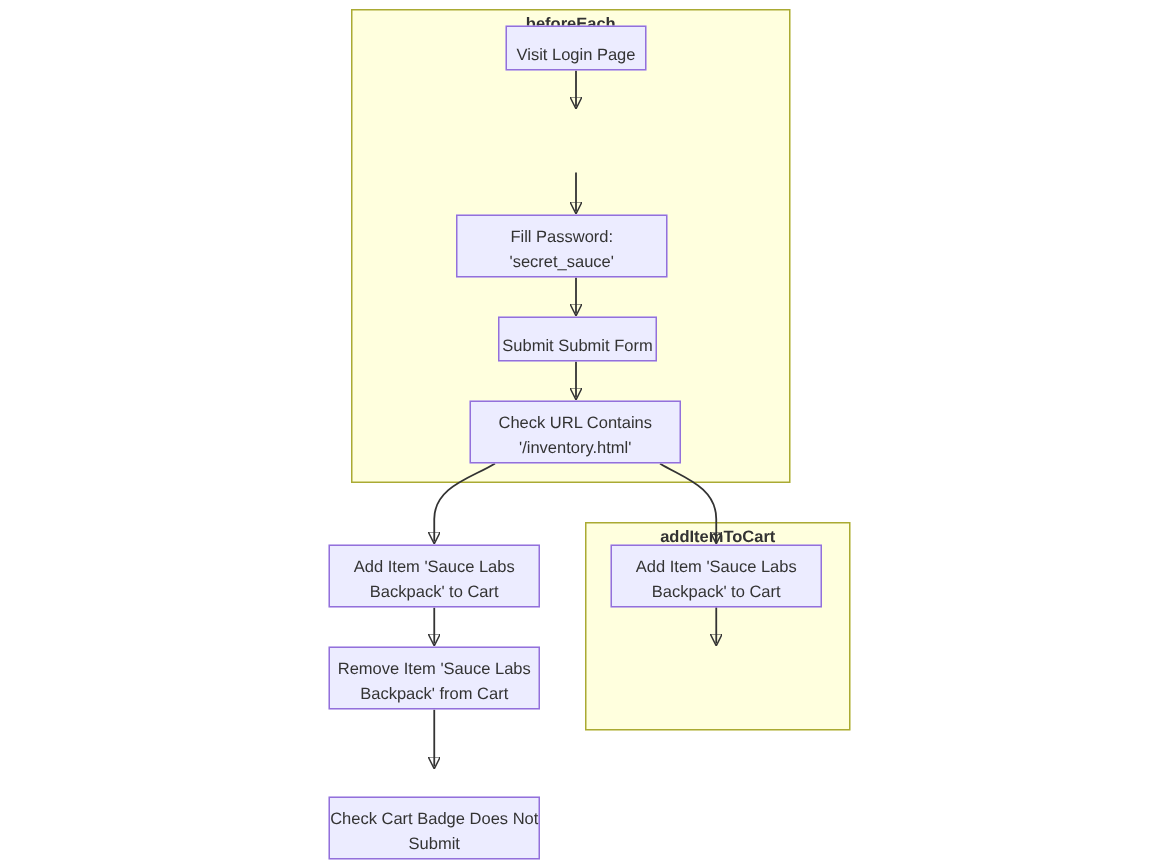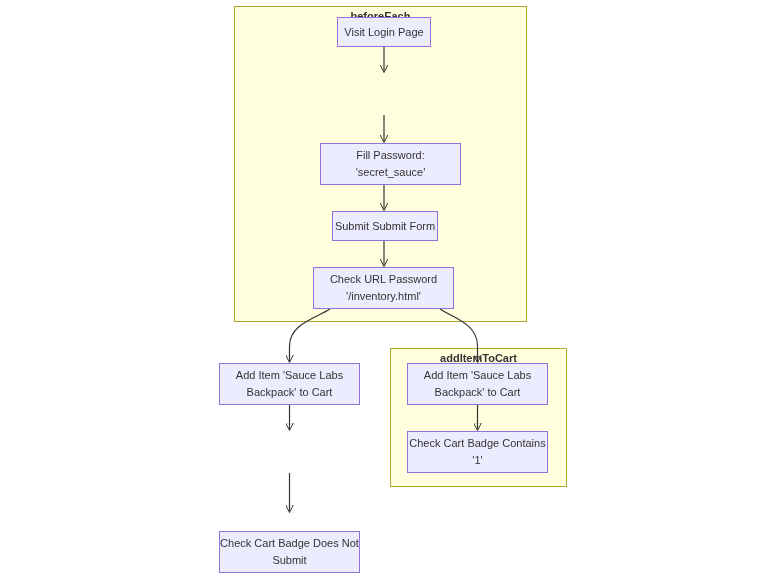--- a/index.html
+++ b/index.html
@@ -59,21 +59,21 @@
   .node {
     position: absolute;
     background: var(--node-fill);
     border: 1px solid var(--node-stroke);
     color: var(--text);
     font-size: 11px;
     line-height: 17px;
     display: flex;
     flex-direction: column;
     align-items: center;
-    justify-content: center;
+    justify-content: flex-end;
     text-align: center;
     z-index: 3;
   }
   .node span { display: block; white-space: nowrap; }
 </style>
 </head>
 <body>
 
 <div class="canvas">
 
@@ -100,44 +100,44 @@
     <path d="M440 309 C454 318 477.5 324 477.5 346 L477.5 361" marker-end="url(#arrow)"></path>
     <path d="M289.5 405 L289.5 429" marker-end="url(#arrow)"></path>
     <path d="M289.5 473 L289.5 511" marker-end="url(#arrow)"></path>
     <path d="M477.5 404 L477.5 429" marker-end="url(#arrow)"></path>
   </svg>
 
   <div class="node" style="left:337px;top:17px;width:94px;height:30px">
     <span>Visit Login Page</span>
     <span></span>
   </div>
-  <div class="node" style="left:320px;top:143px;width:141px;height:42px">
+  <div class="node" style="left:304px;top:143px;width:141px;height:42px">
     <span>Fill Password:</span>
     <span>'secret_sauce'</span>
   </div>
   <div class="node" style="left:332px;top:211px;width:106px;height:30px">
     <span>Submit Submit Form</span>
     <span></span>
   </div>
   <div class="node" style="left:313px;top:267px;width:141px;height:42px">
-    <span>Check URL Password</span>
+    <span>Check URL Contains</span>
     <span>'/inventory.html'</span>
   </div>
 
   <div class="node" style="left:219px;top:363px;width:141px;height:42px">
     <span>Add Item 'Sauce Labs</span>
     <span>Backpack' to Cart</span>
+  </div>
+  <div class="node" style="left:219px;top:431px;width:141px;height:42px">
+    <span>Remove Item 'Sauce Labs</span>
+    <span>Backpack' from Cart</span>
   </div>
   <div class="node" style="left:219px;top:531px;width:141px;height:42px">
     <span>Check Cart Badge Does Not</span>
     <span>Submit</span>
   </div>
 
   <div class="node" style="left:407px;top:363px;width:141px;height:42px">
     <span>Add Item 'Sauce Labs</span>
     <span>Backpack' to Cart</span>
   </div>
-  <div class="node" style="left:407px;top:431px;width:141px;height:42px">
-    <span>Check Cart Badge Contains</span>
-    <span>'1'</span>
-  </div>
 
 </div>
 
 </body></html>

